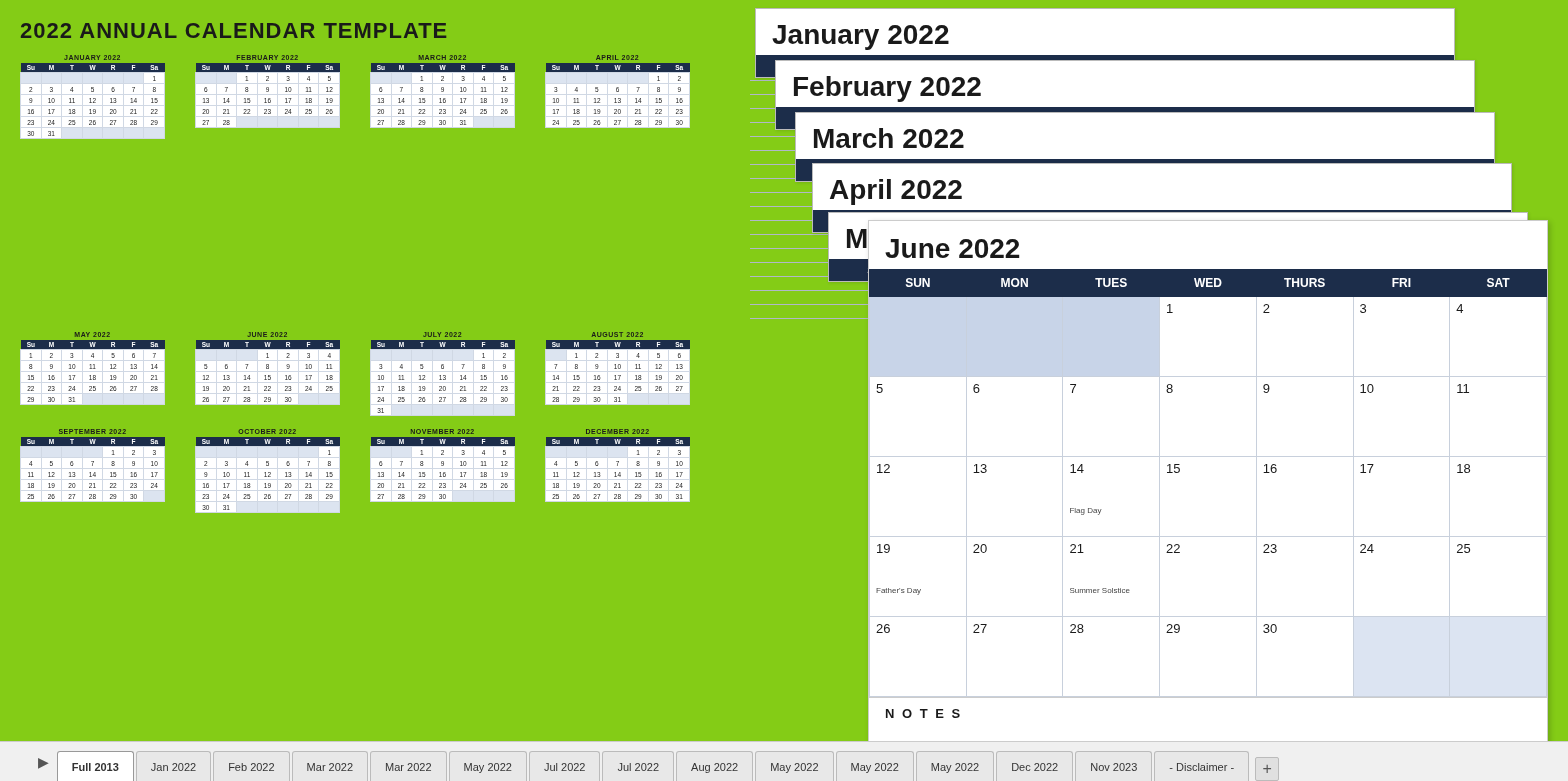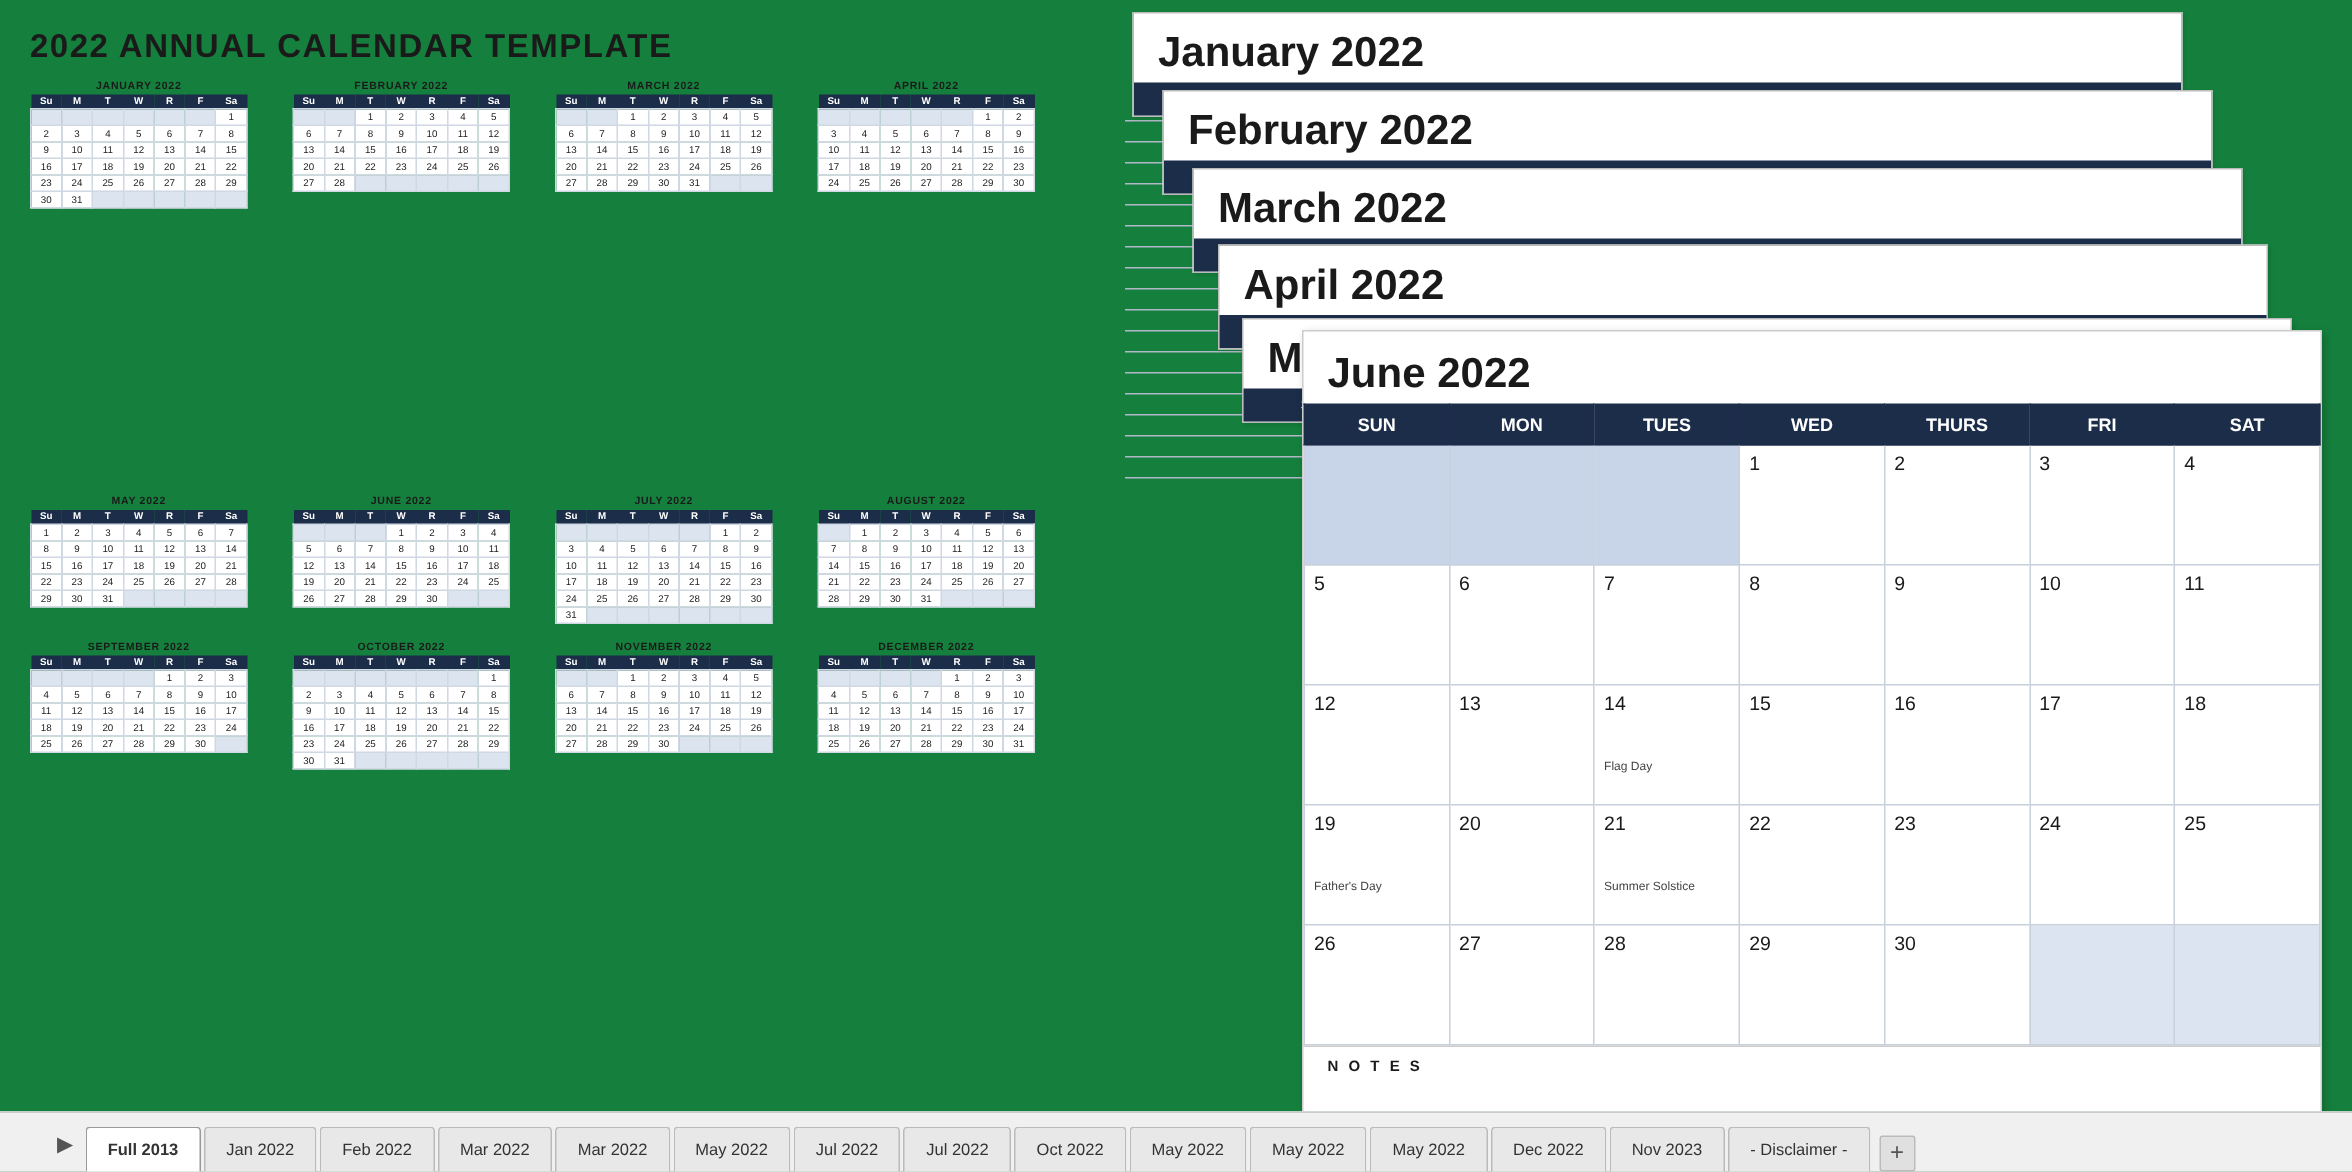--- a/index.html
+++ b/index.html
@@ -2,21 +2,21 @@
 <html><head>
   <meta charset="utf-8">
   <style>
     * { box-sizing: border-box; margin: 0; padding: 0; }
     body { font-family: Arial, sans-serif; background: #fff; overflow: hidden; width: 1568px; height: 781px; }
 
     
     .spreadsheet-area {
       width: 100%;
       height: 741px;
-      background: #15803d;
+      background: #84cc16;
       position: relative;
       overflow: hidden;
     }
 
     
     .main-title {
       font-size: 22px;
       font-weight: 900;
       color: #1a1a1a;
       padding: 18px 0 10px 20px;
@@ -158,21 +158,21 @@
     }
 
     .cell-event {
       font-size: 8px;
       color: #444;
       margin-top: 30px;
     }
 
     .notes-row-june {
       padding: 8px 16px;
-      font-size: 10px;
+      font-size: 13px;
       font-weight: 700;
       letter-spacing: 2px;
       color: #1a1a1a;
       border-top: 1px solid #ccc;
       height: 60px;
     }
 
     
     .tab-bar {
       position: absolute;
@@ -1206,21 +1206,21 @@
   <div class="tab-bar-inner">
     <div class="tab-arrow">▶</div>
     <div class="tab-item active">Full 2013</div>
     <div class="tab-item">Jan 2022</div>
     <div class="tab-item">Feb 2022</div>
     <div class="tab-item">Mar 2022</div>
     <div class="tab-item">Mar 2022</div>
     <div class="tab-item">May 2022</div>
     <div class="tab-item">Jul 2022</div>
     <div class="tab-item">Jul 2022</div>
-    <div class="tab-item">Oct 2022</div>
+    <div class="tab-item">Aug 2022</div>
     <div class="tab-item">May 2022</div>
     <div class="tab-item">May 2022</div>
     <div class="tab-item">May 2022</div>
     <div class="tab-item">Dec 2022</div>
     <div class="tab-item">Nov 2023</div>
     <div class="tab-item">- Disclaimer -</div>
     <div class="tab-add">+</div>
   </div>
 </div>
 

